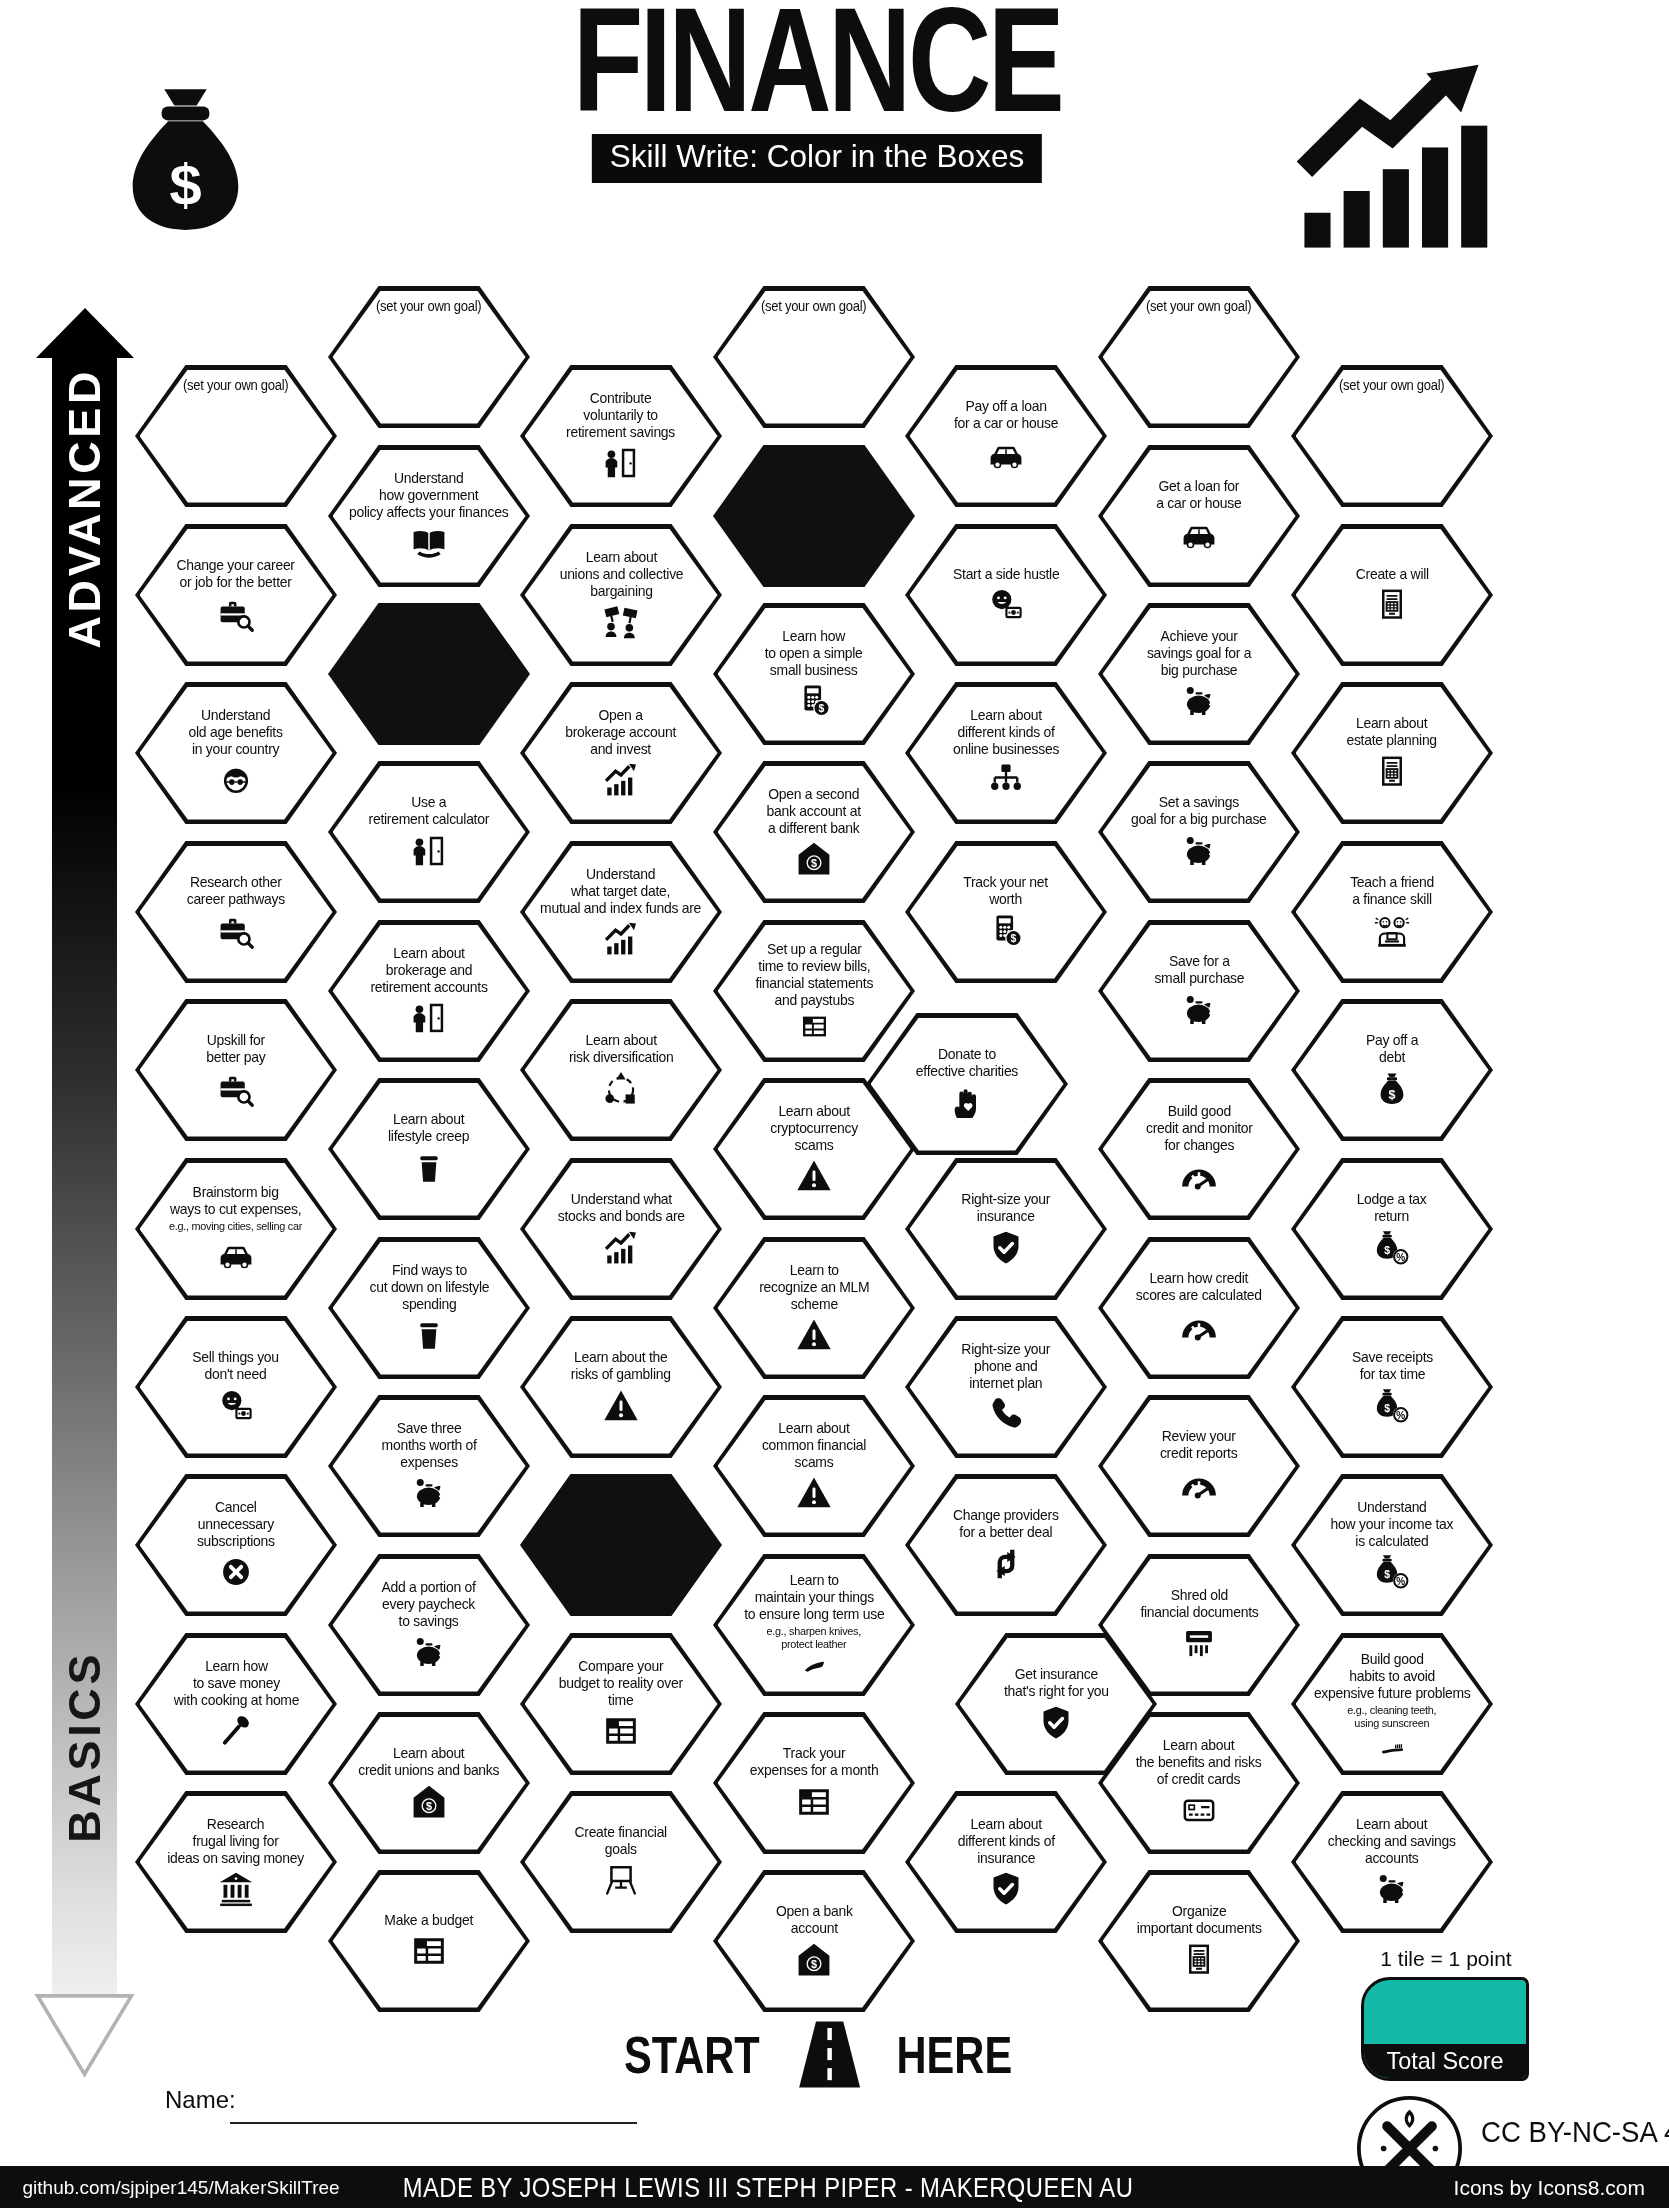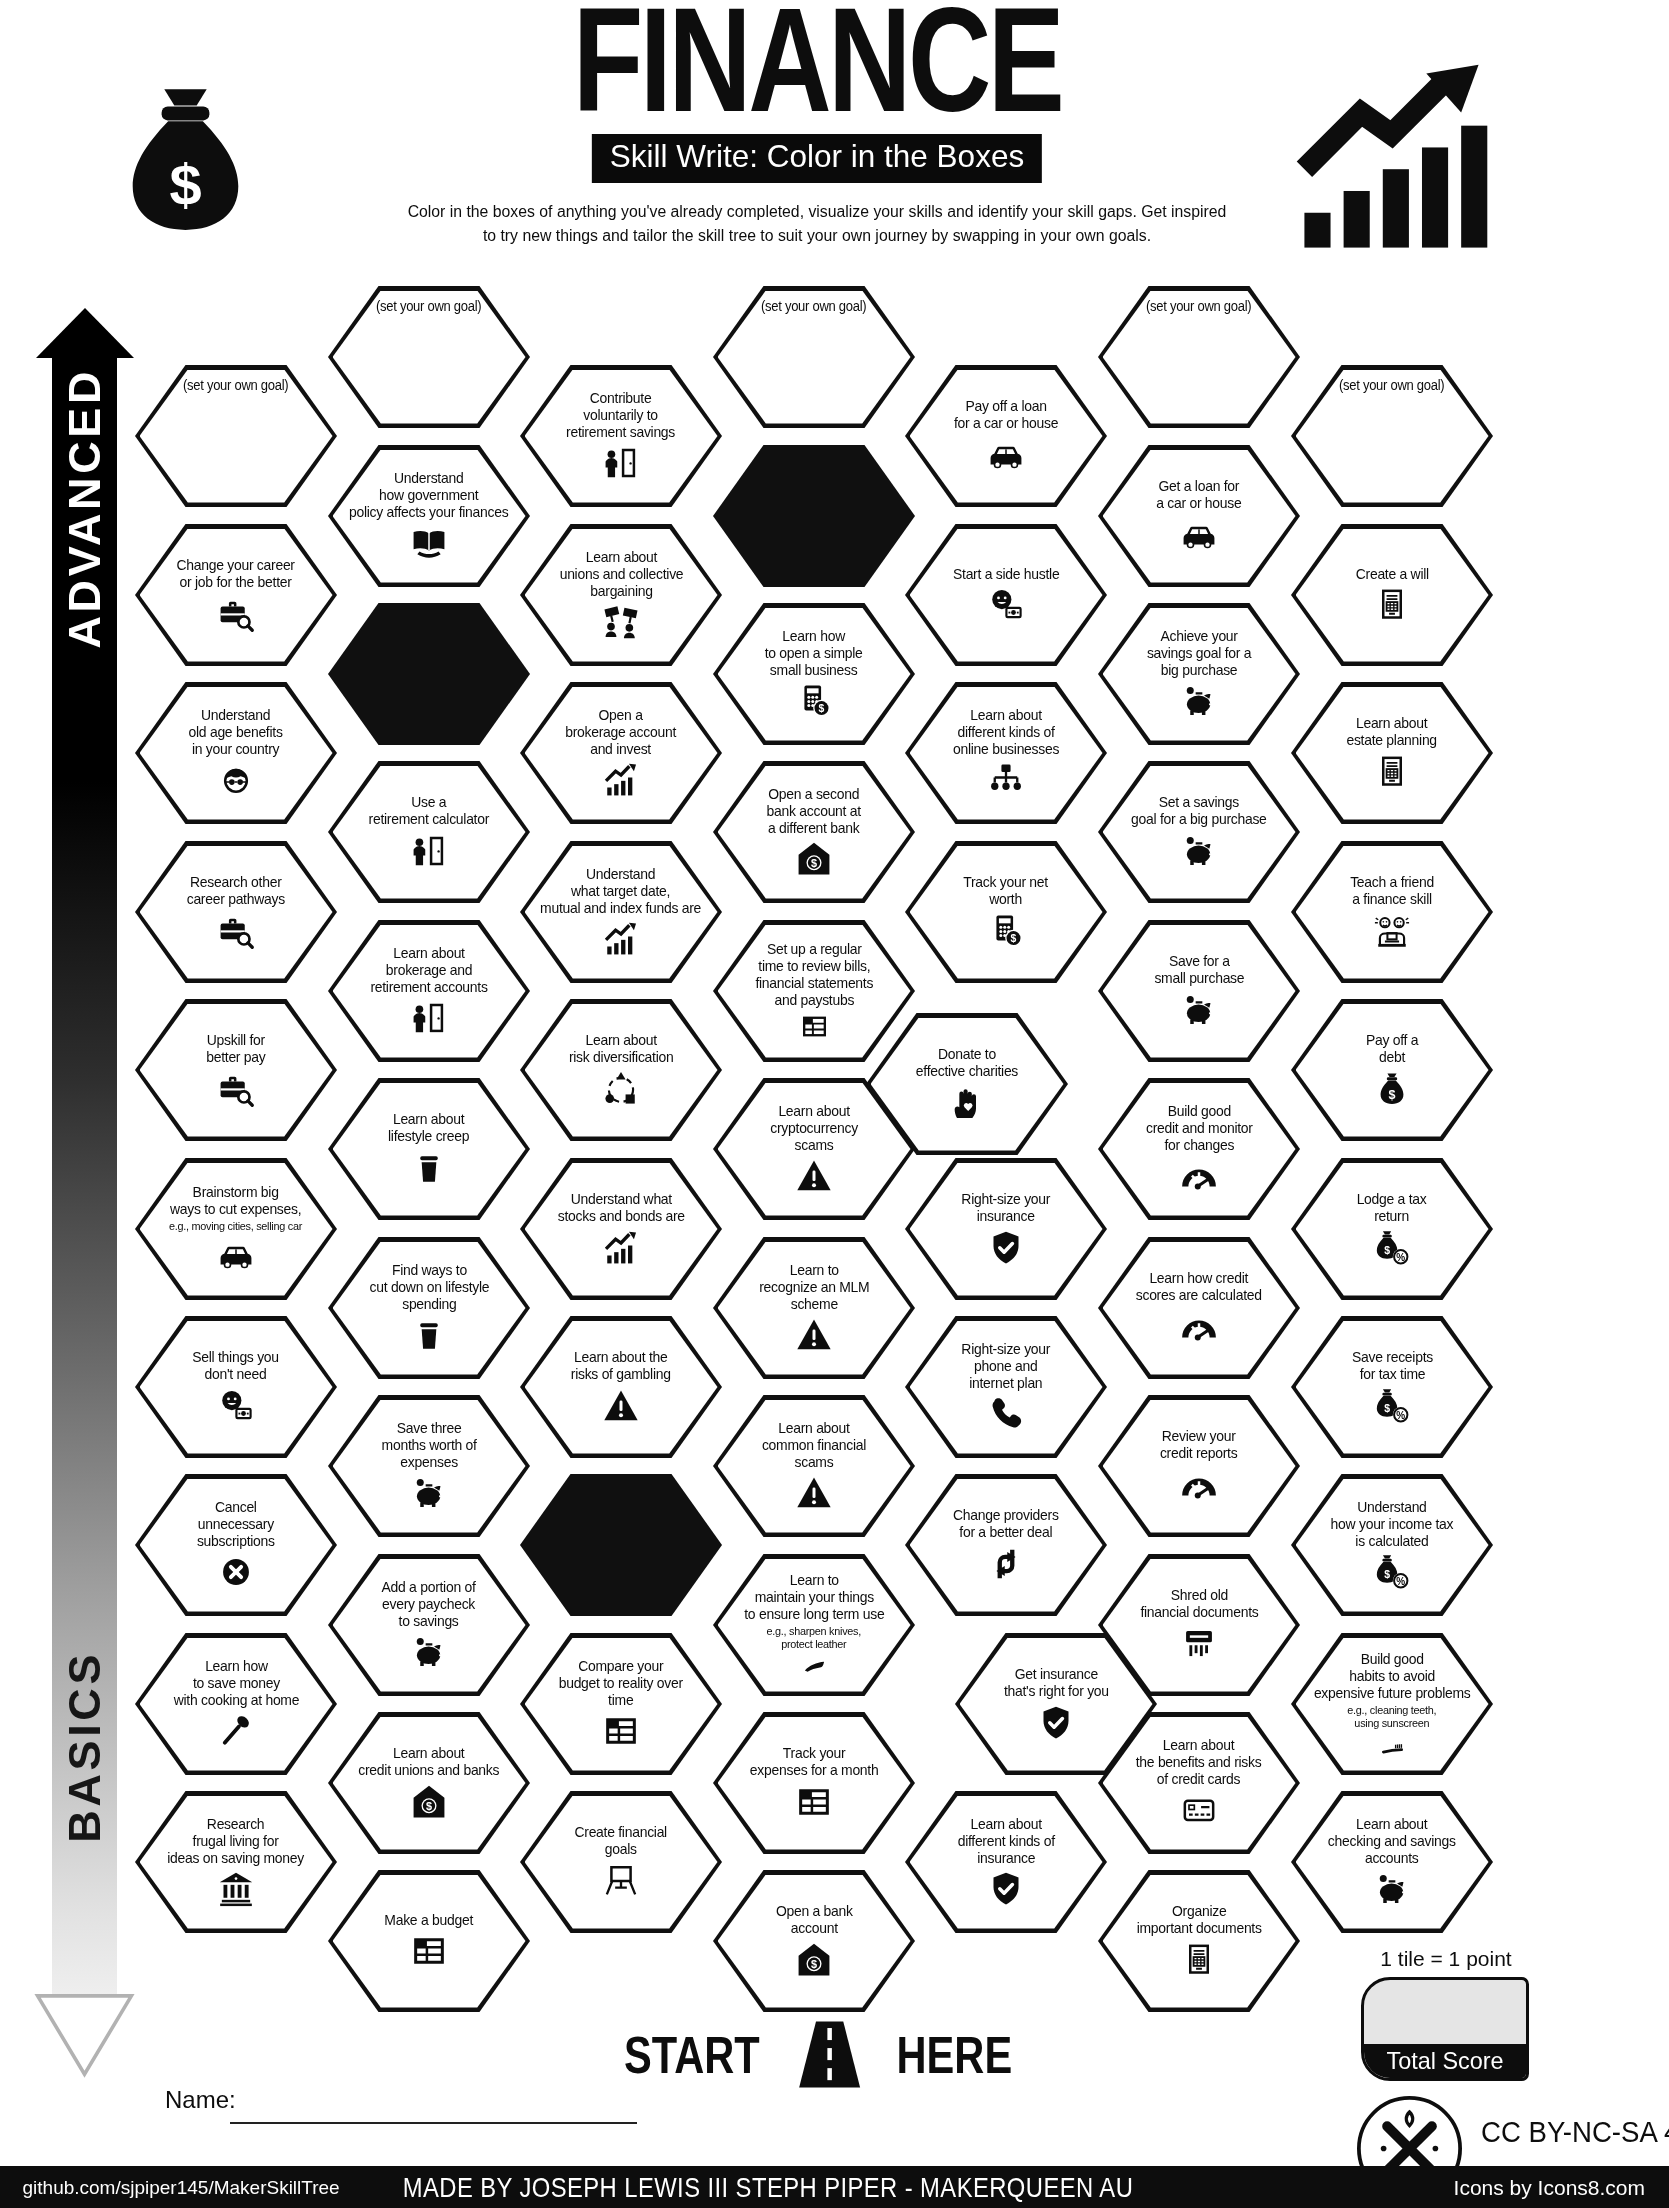--- a/index.html
+++ b/index.html
@@ -50,21 +50,21 @@
   
   .start-here { position:absolute; left:817px; top:2016px; transform:translateX(-50%);
                 display:flex; align-items:center; gap:14.4px; }
   .start-word { font-size:52px; font-weight:bold; letter-spacing:0; transform:scaleX(.8); white-space:nowrap; }
   .name-label { position:absolute; left:165px; top:2086px; font-size:24px; }
   .name-line { position:absolute; left:230px; top:2122px; width:407px; height:2.3px; background:#222; }
 
   .score-hint { position:absolute; left:1446px; top:1947px; transform:translateX(-50%);
                 font-size:21px; white-space:nowrap; }
   .score-box { position:absolute; left:1361px; top:1977px; width:168px; height:104px;
-               background:#e5e5e5; border:3.2px solid #0d0d0d; border-radius:29px 7.2px 7.2px 29px; overflow:hidden; }
+               background:#14b8a6; border:3.2px solid #0d0d0d; border-radius:29px 7.2px 7.2px 29px; overflow:hidden; }
   .score-band { position:absolute; left:0; right:0; bottom:0; height:34px; background:#0d0d0d;
                 color:#fff; display:flex; align-items:center; justify-content:center; font-size:23.4px; }
 
   .license-logo { position:absolute; left:1353px; top:2092px; }
   .license-text { position:absolute; left:1481px; top:2115px; font-size:30px; white-space:nowrap;
                   transform:scaleX(.92); transform-origin:left center; }
 
   .footer-bar { position:absolute; left:0; right:0; top:2166px; height:43px; background:#0d0d0d; color:#fff; }
   .footer-left { position:absolute; left:22.5px; top:50%; transform:translateY(-50%); font-size:19px; }
   .footer-center { position:absolute; left:46%; top:50%; transform:translate(-50%,-50%) scaleX(.85);
@@ -79,22 +79,20 @@
   <span class="bag-icon">
       <svg viewBox="0 0 48 48" width="185" height="185" fill="#0d0d0d">
         <path d="M18.5 5.5h11l-2.6 4.2h-5.8z"></path>
         <rect x="17.8" y="10" width="12.4" height="3.6" rx="1.6"></rect>
         <path d="M19.5 13.8h9c6 6.2 9.2 11.6 9.2 16.9 0 7.2-5.7 11.3-13.7 11.3S10.3 37.9 10.3 30.7c0-5.3 3.2-10.7 9.2-16.9z"></path>
         <text x="24" y="35.5" font-size="15" font-weight="bold" fill="#fff" text-anchor="middle">$</text>
       </svg>
     </span>
   <div class="title">FINANCE</div>
   <div class="subtitle">Skill Write: Color in the Boxes</div>
-  <div class="description">Color in the boxes of anything you've already completed, visualize your skills and identify your skill gaps.  Get inspired
-to try new things and tailor the skill tree to suit your own journey by swapping in your own goals.</div>
   <span class="chart-icon">
       <svg viewBox="0 0 48 48" width="209" height="209" fill="#0d0d0d">
         <rect x="4" y="36" width="6" height="8"></rect>
         <rect x="13" y="31" width="6" height="13"></rect>
         <rect x="22" y="26" width="6" height="18"></rect>
         <rect x="31" y="21" width="6" height="23"></rect>
         <rect x="40" y="16" width="6" height="28"></rect>
         <path d="M4 26L17 13l7 5L35 7" fill="none" stroke="#0d0d0d" stroke-width="5"></path>
         <path d="M32 4l12-2-4 11z"></path>
       </svg>

